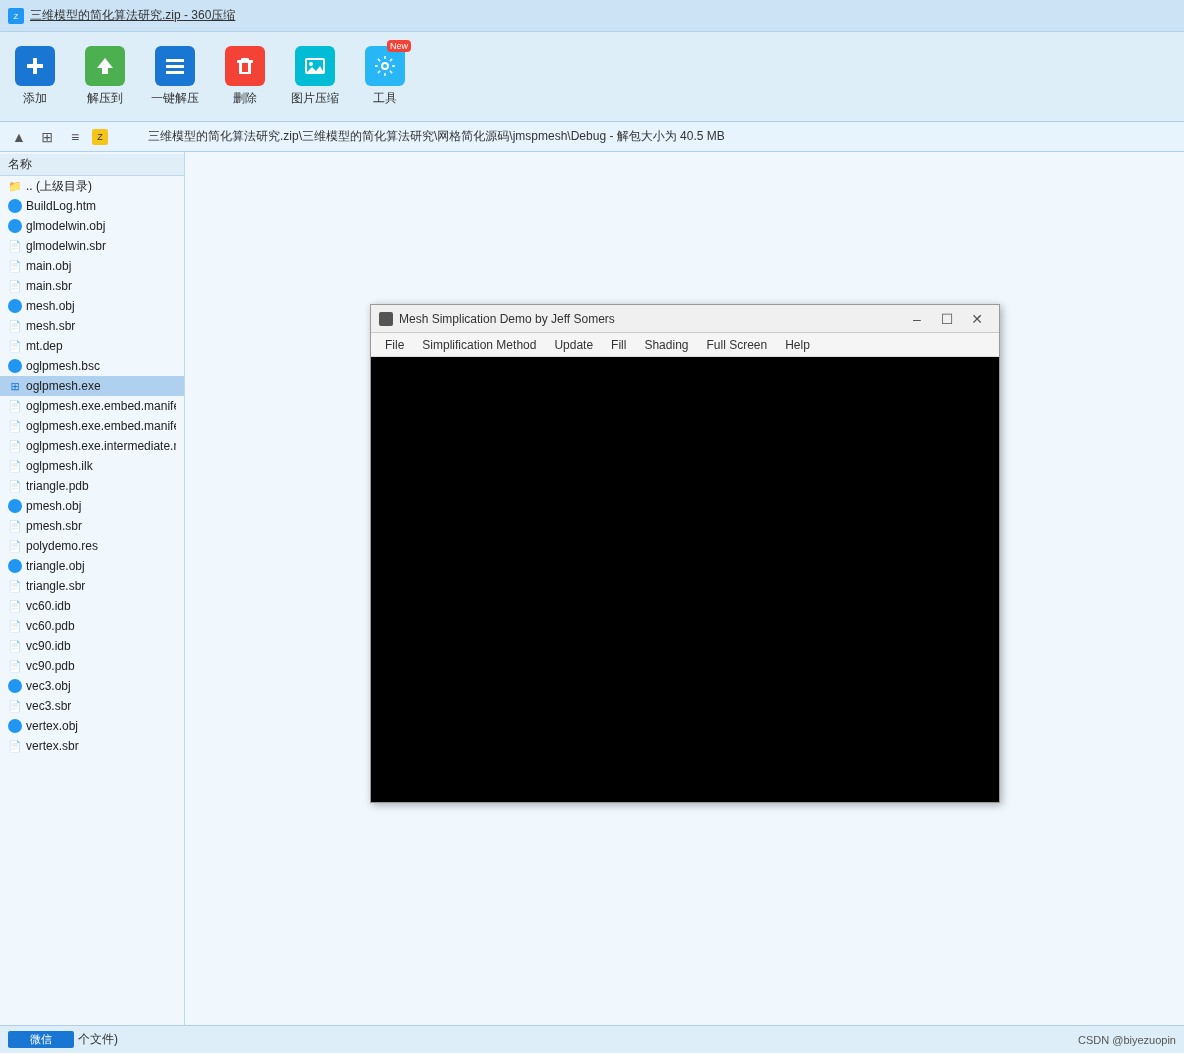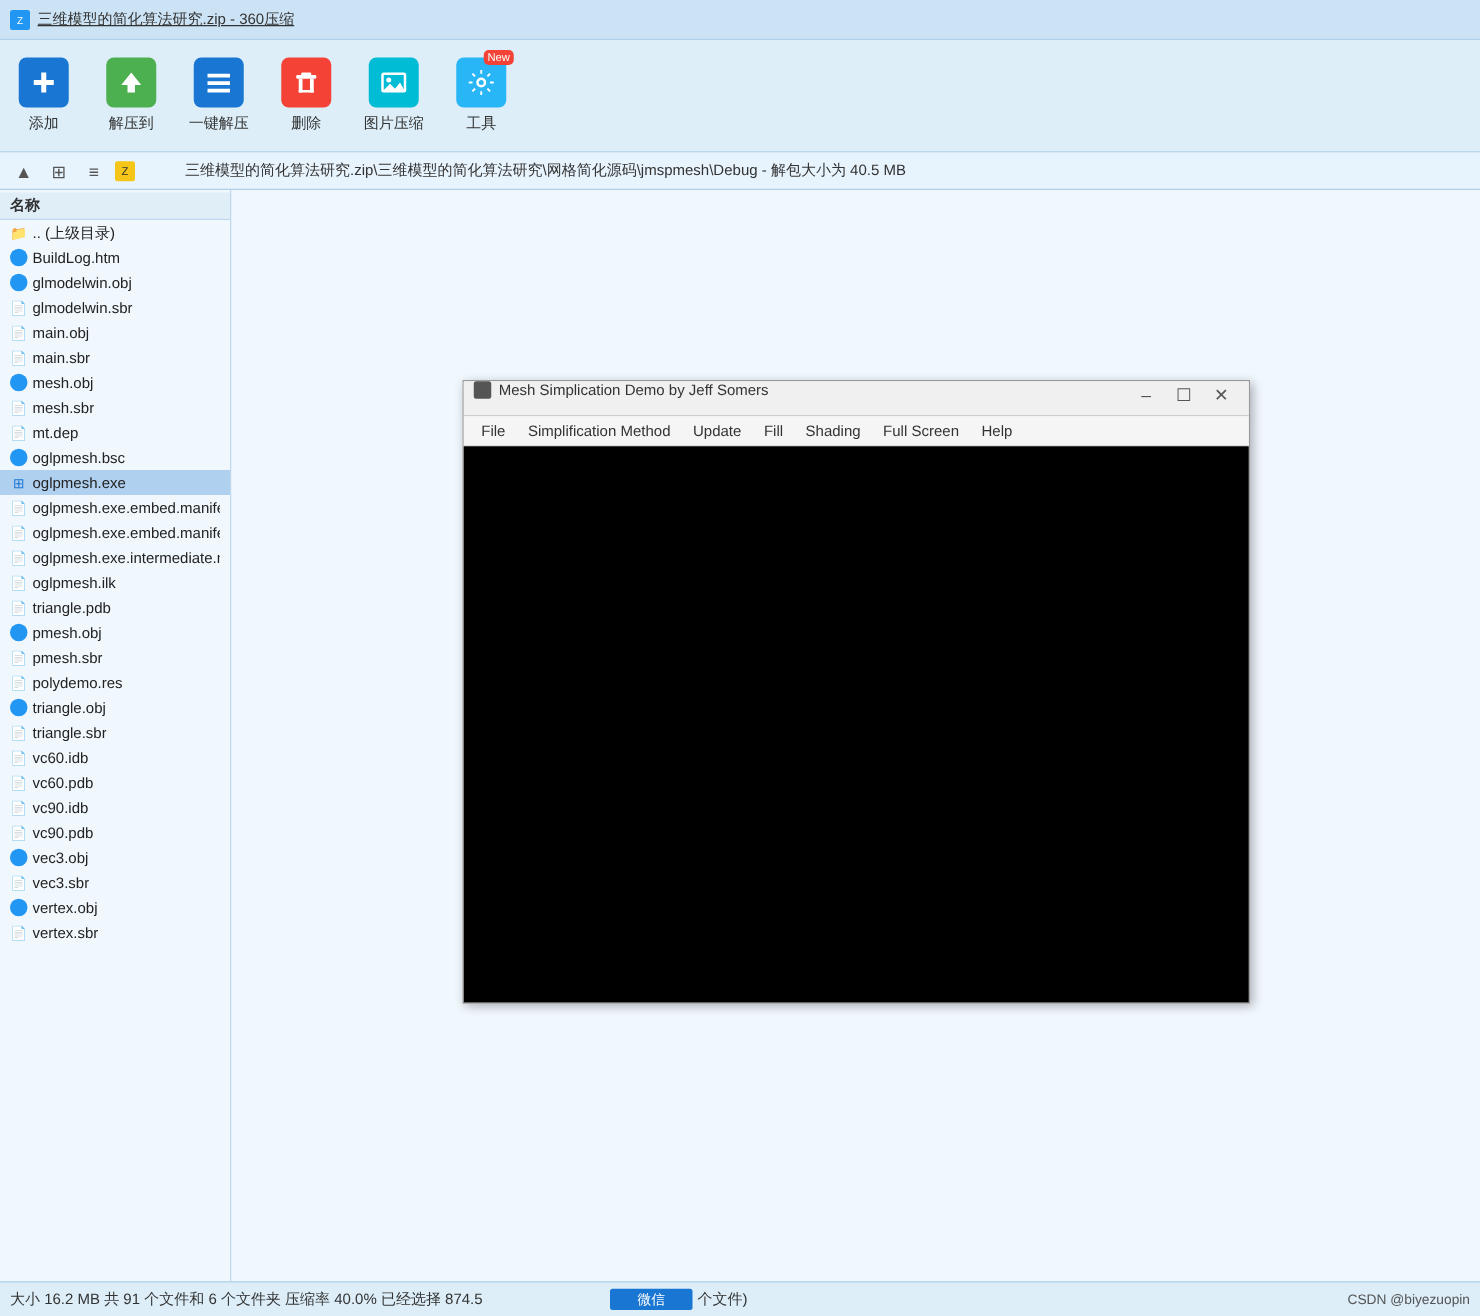--- a/index.html
+++ b/index.html
@@ -116,21 +116,21 @@
     .file-list {
       width: 185px;
       background: #f0f7fd;
       overflow-y: auto;
       border-right: 1px solid #c0d8ee;
       padding-top: 2px;
     }
     .file-list-header {
       padding: 2px 8px;
       font-size: 12px;
-      font-weight: bold;
+      font-weight: normal;
       color: #333;
       background: #e0eef8;
       border-bottom: 1px solid #c0d8ee;
     }
     .file-item {
       display: flex;
       align-items: center;
       padding: 2px 8px;
       cursor: pointer;
       gap: 4px;
@@ -155,21 +155,21 @@
       top: 152px;
       width: 630px;
       background: #f5f5f5;
       border: 1px solid #999;
       box-shadow: 2px 2px 8px rgba(0,0,0,0.3);
     }
     .app-title-bar {
       background: #f0f0f0;
       height: 28px;
       display: flex;
-      align-items: flex-start;
+      align-items: center;
       padding: 0 8px;
       border-bottom: 1px solid #ccc;
     }
     .app-title-icon {
       width: 14px; height: 14px;
       background: #555;
       border-radius: 2px;
       margin-right: 6px;
     }
     .app-title-text { font-size: 12px; color: #333; flex: 1; }
@@ -467,18 +467,17 @@
         <span class="menu-item">Full Screen</span>
         <span class="menu-item">Help</span>
       </div>
 
       <div class="app-canvas"></div>
     </div>
   </div>
 </div>
 
 <div class="status-bar">
-  <span class="status-text">大小 16.2 MB 共 91 个文件和 6 个文件夹 压缩率 40.0% 已经选择 874.5</span>
   <span class="status-badge">微信</span>
   <span>个文件)</span>
   <span style="flex:1"></span>
   <span class="status-right">CSDN @biyezuopin</span>
 </div>
 
 </body></html>

